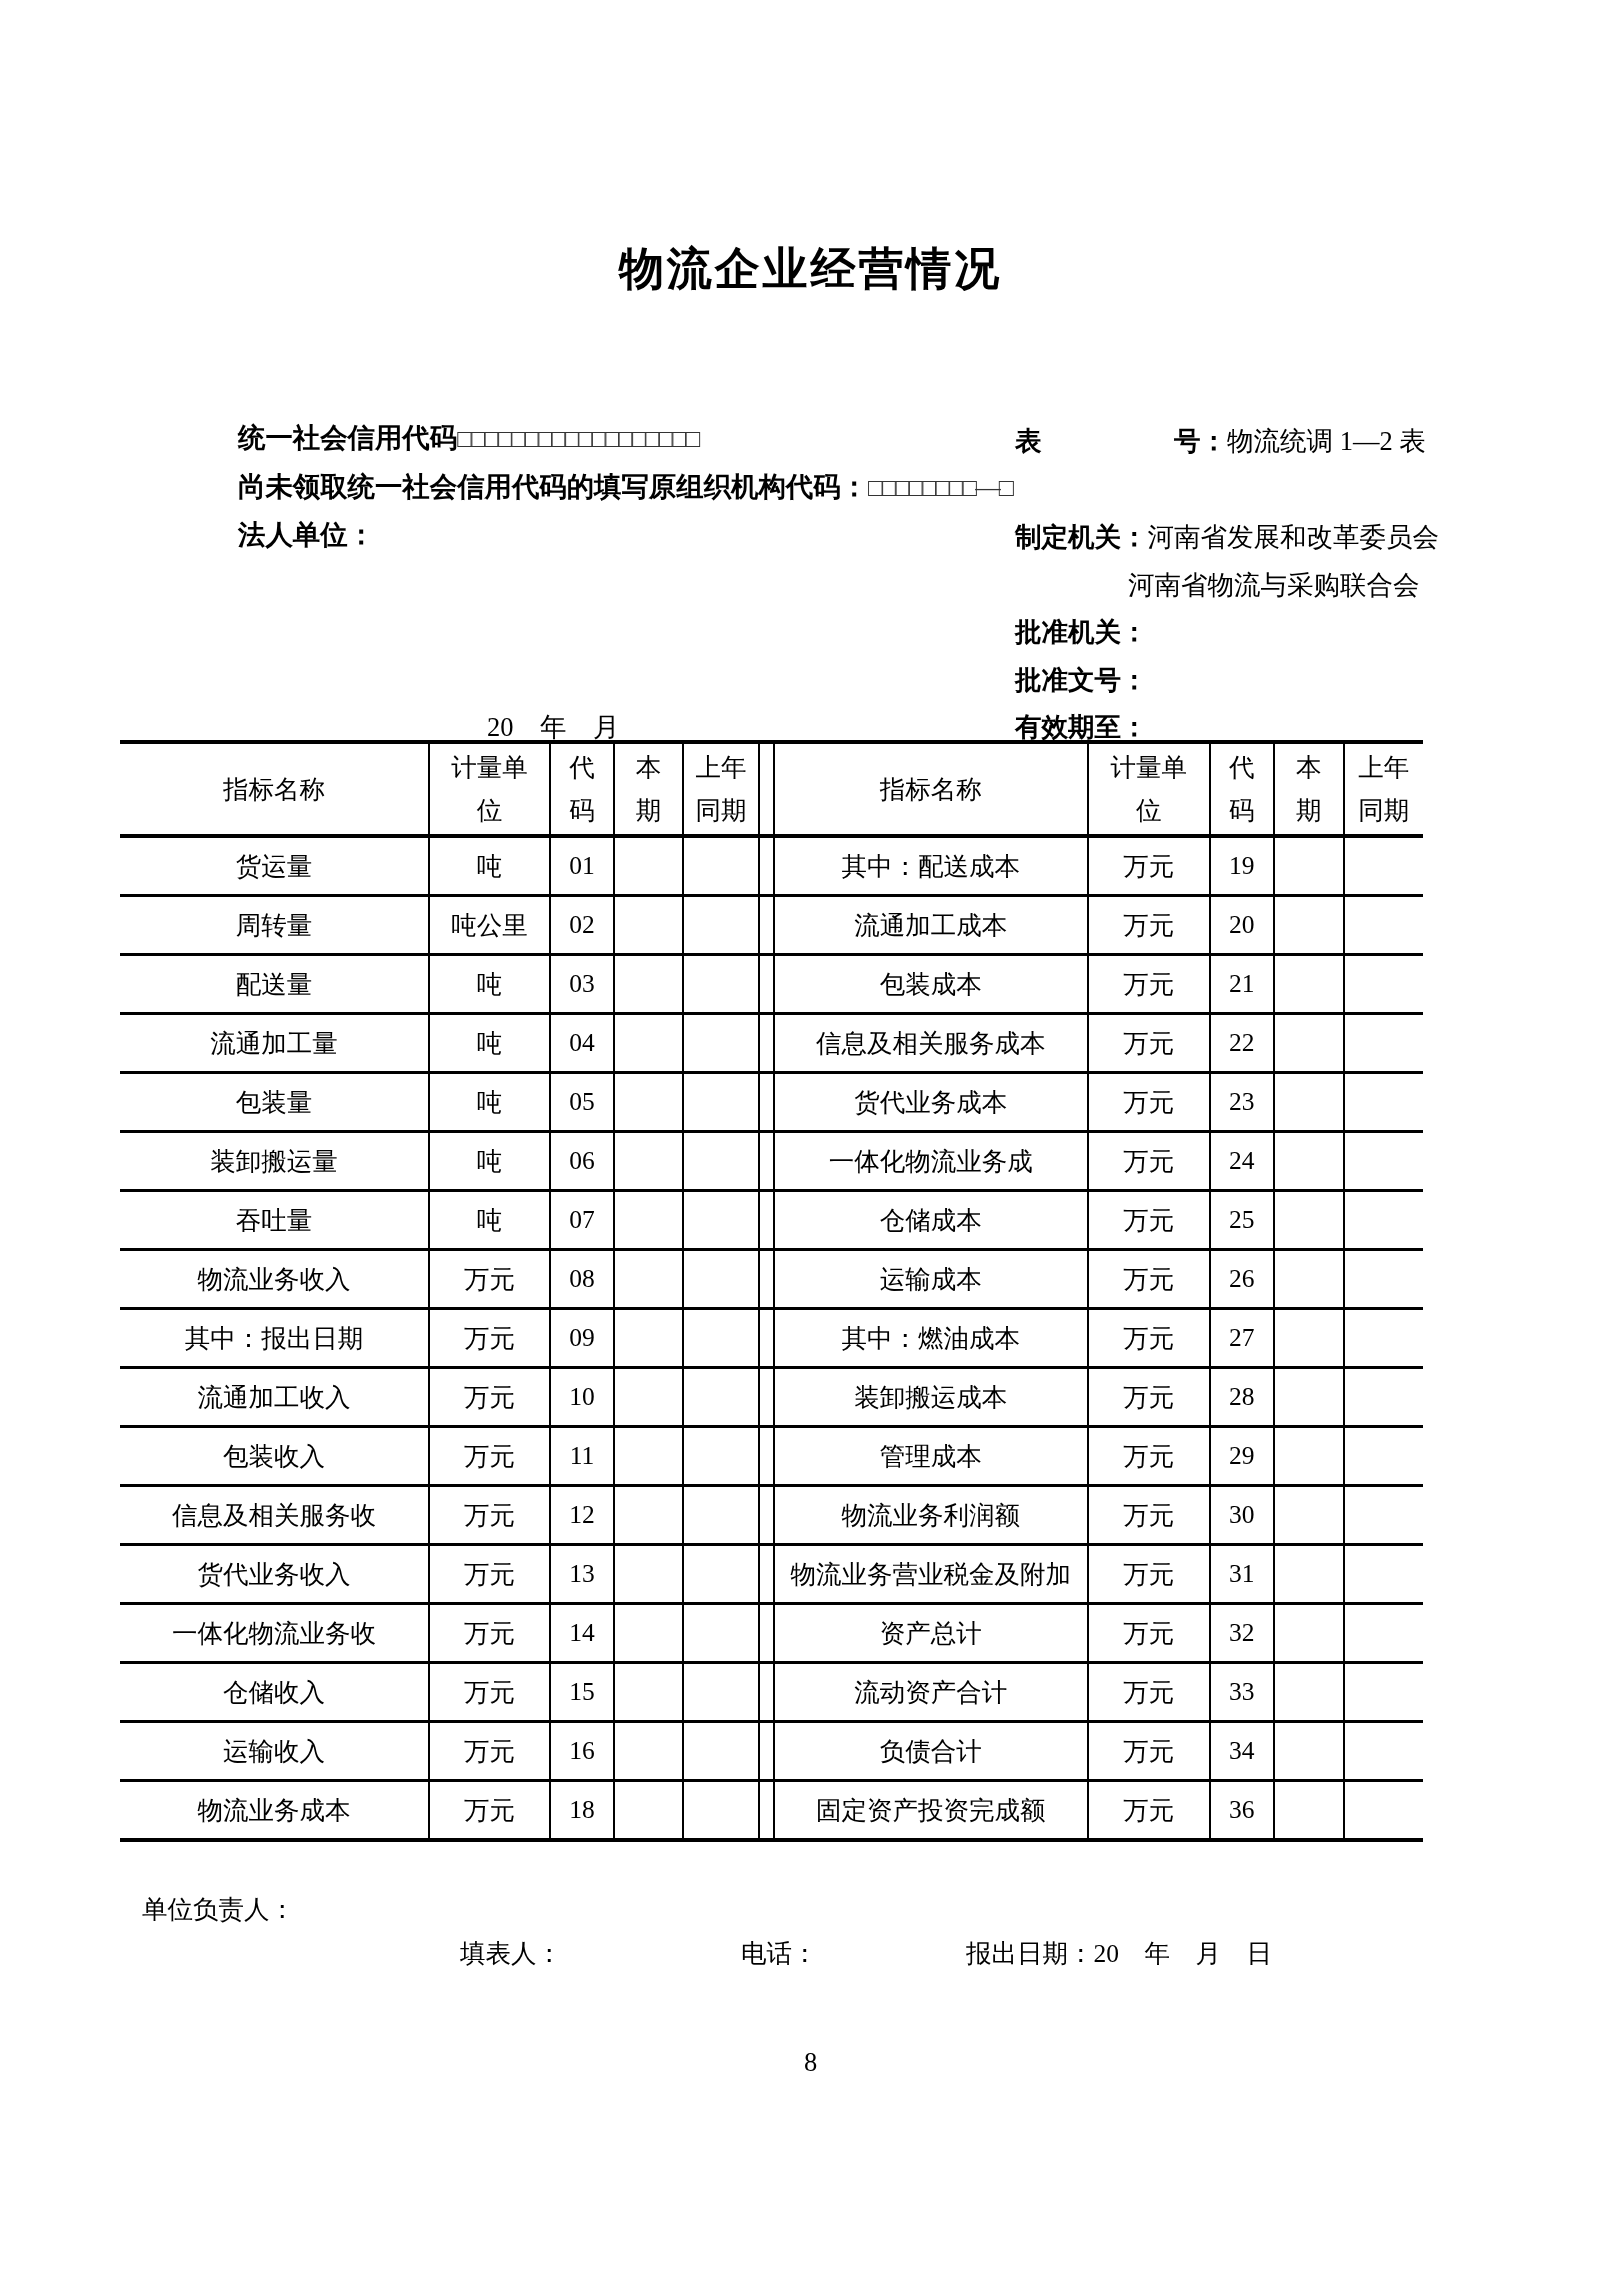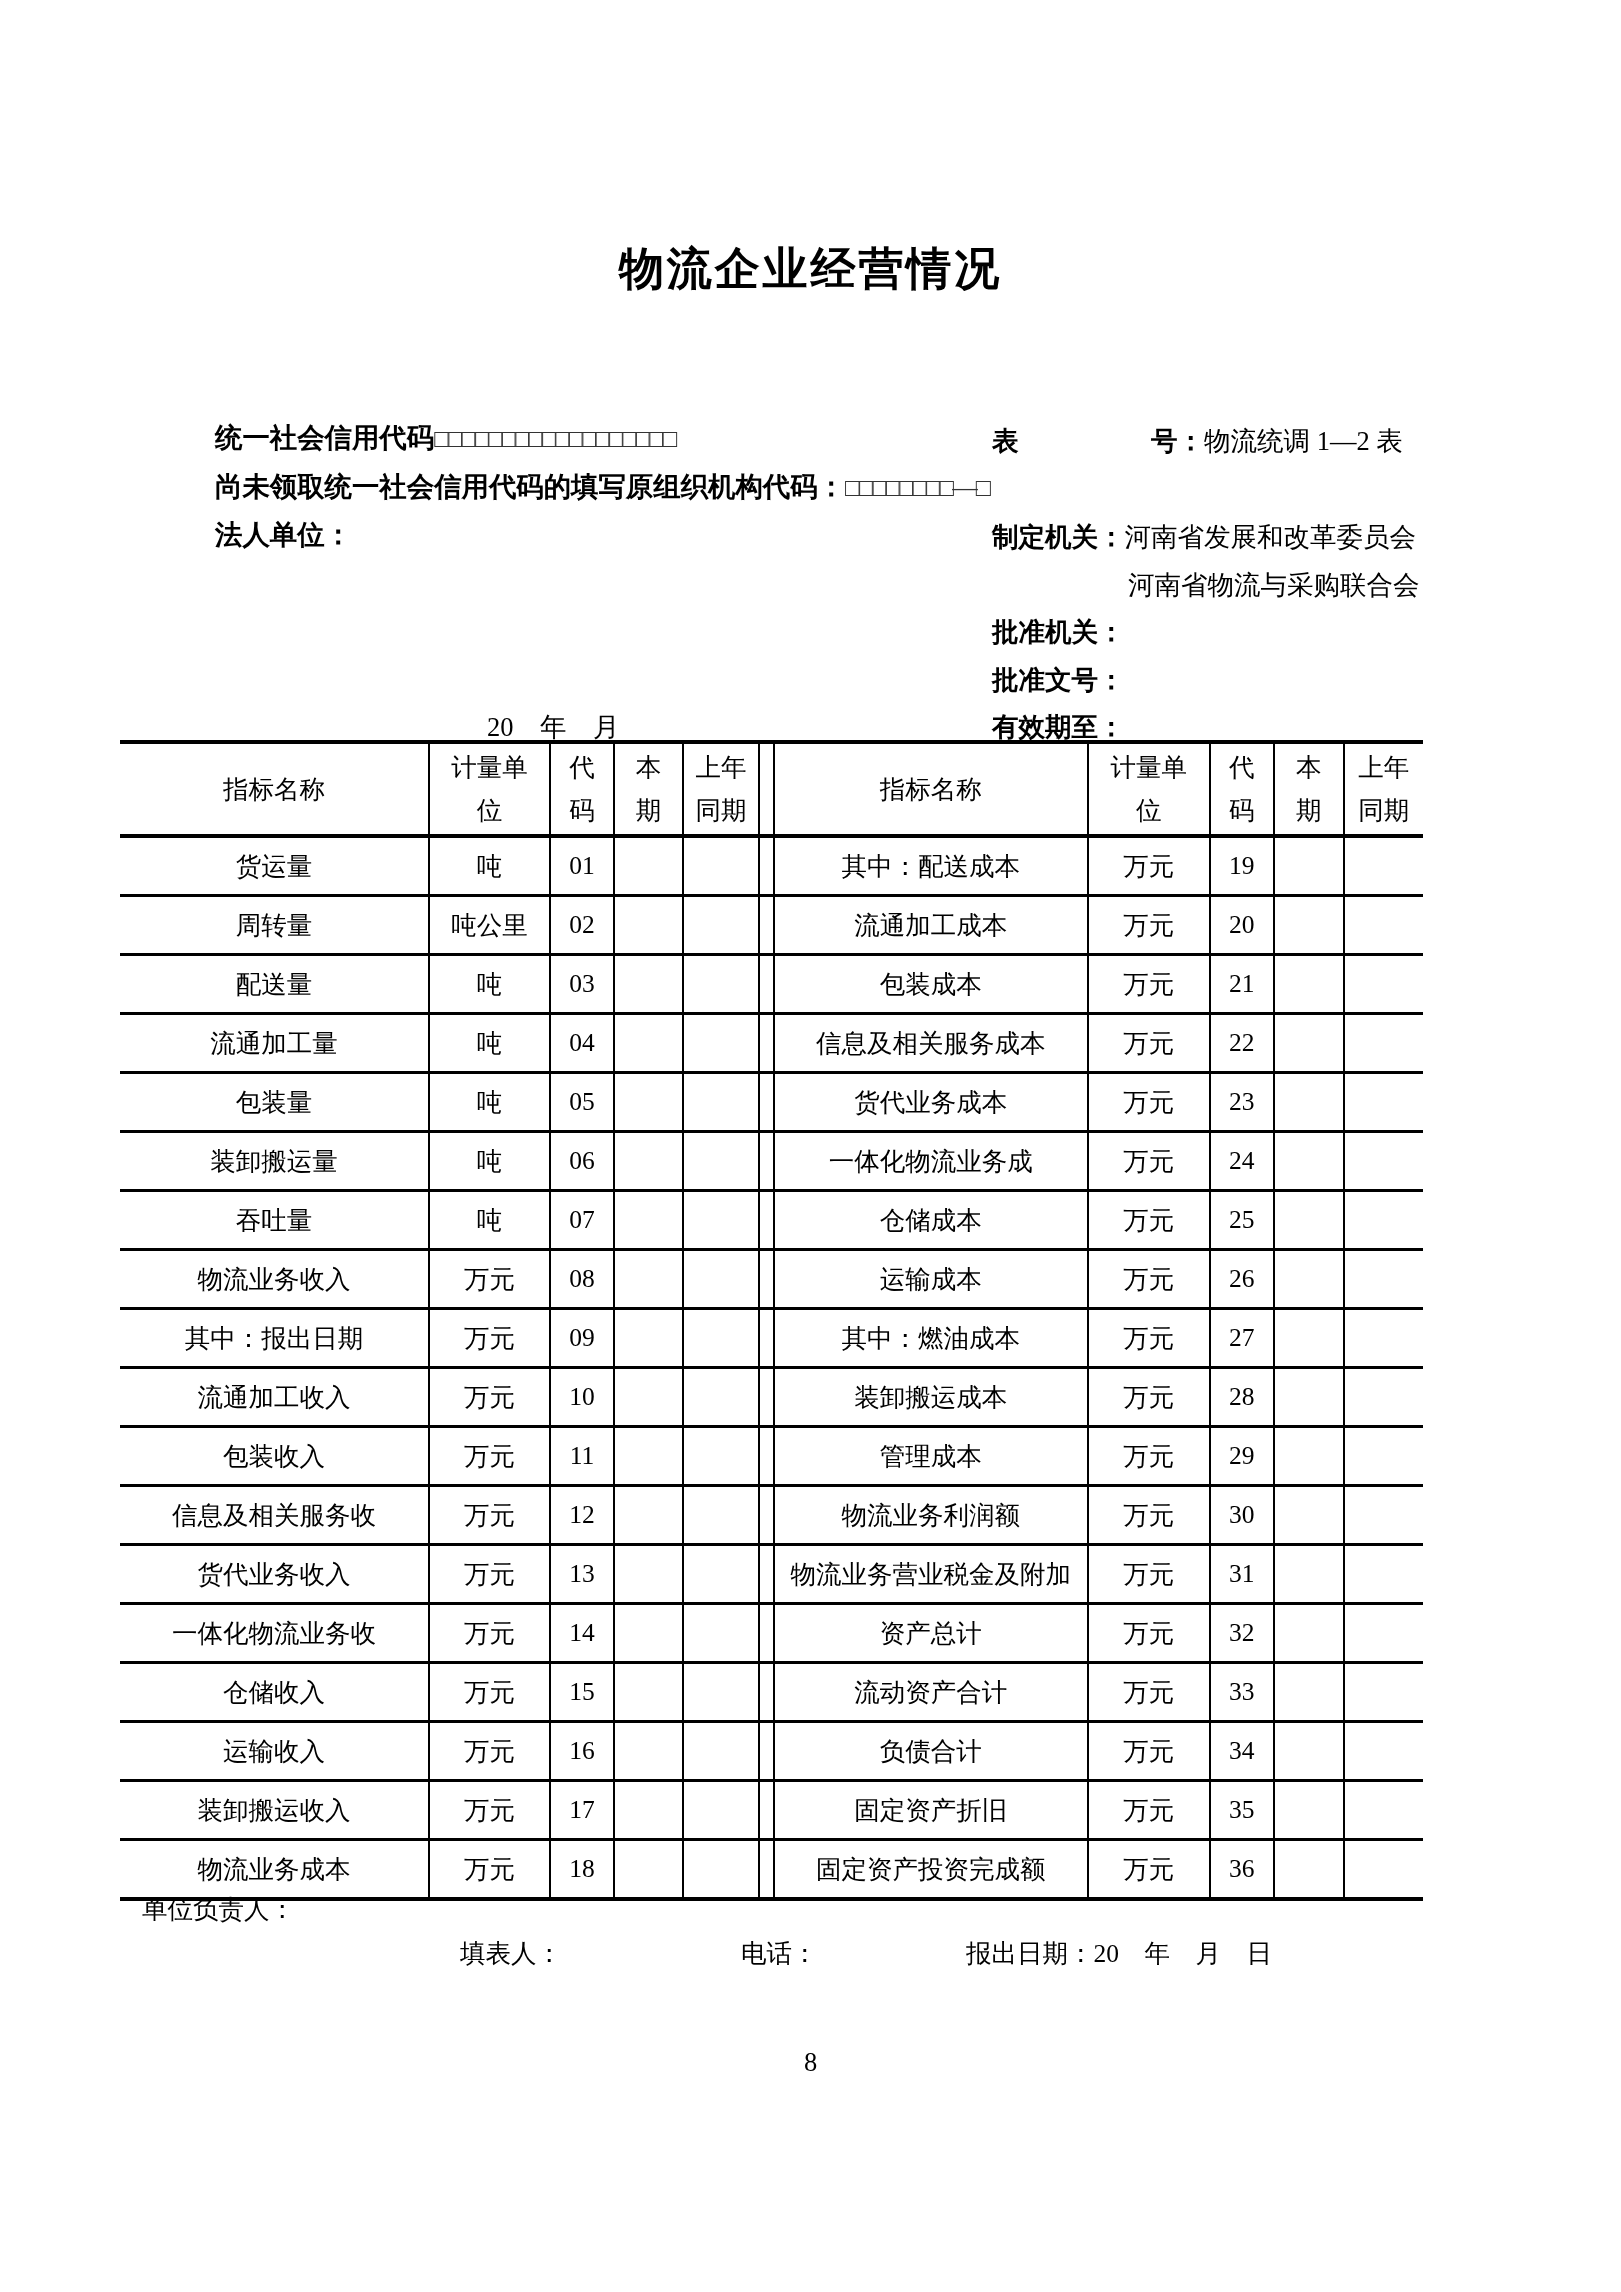--- a/index.html
+++ b/index.html
@@ -1,21 +1,21 @@
 <!DOCTYPE html>
 <html><head>
 <meta charset="utf-8">
 <style>
   html,body{margin:0;padding:0;}
   body{
     width:1621px;height:2293px;position:relative;background:#ffffff;color:#000;
     font-family:"Liberation Serif","DejaVu Serif",serif;
   }
   .abs{position:absolute;white-space:nowrap;}
-  .b{font-weight:bold;}
+  .b{font-weight:bold;margin-left:23px;}
   .page-title{
     position:absolute;top:239px;left:0;width:100%;text-align:center;
     font-size:45px;font-weight:bold;letter-spacing:2.9px;
   }
   .hline{font-size:27.4px;line-height:33px;}
   .boxes{font-size:25.5px;letter-spacing:-2px;color:#333;}
   .rlabel{font-size:26.5px;}
   .rvalue{font-weight:normal;}
   
   table.grid{
@@ -308,33 +308,20 @@
         <td class="center"></td>
         <td class="center"></td>
         <td></td>
         <td class="name-cell ind0">负债合计</td>
         <td class="center">万元</td>
         <td class="center">34</td>
         <td class="center"></td>
         <td class="center"></td>
       </tr>
       <tr>
-        <td class="name-cell ind1">装卸搬运收入</td>
-        <td class="center">万元</td>
-        <td class="center">17</td>
-        <td class="center"></td>
-        <td class="center"></td>
-        <td></td>
-        <td class="name-cell ind0">固定资产折旧</td>
-        <td class="center">万元</td>
-        <td class="center">35</td>
-        <td class="center"></td>
-        <td class="center"></td>
-      </tr>
-      <tr>
         <td class="name-cell ind0">物流业务成本</td>
         <td class="center">万元</td>
         <td class="center">18</td>
         <td class="center"></td>
         <td class="center"></td>
         <td></td>
         <td class="name-cell ind0">固定资产投资完成额</td>
         <td class="center">万元</td>
         <td class="center">36</td>
         <td class="center"></td>

